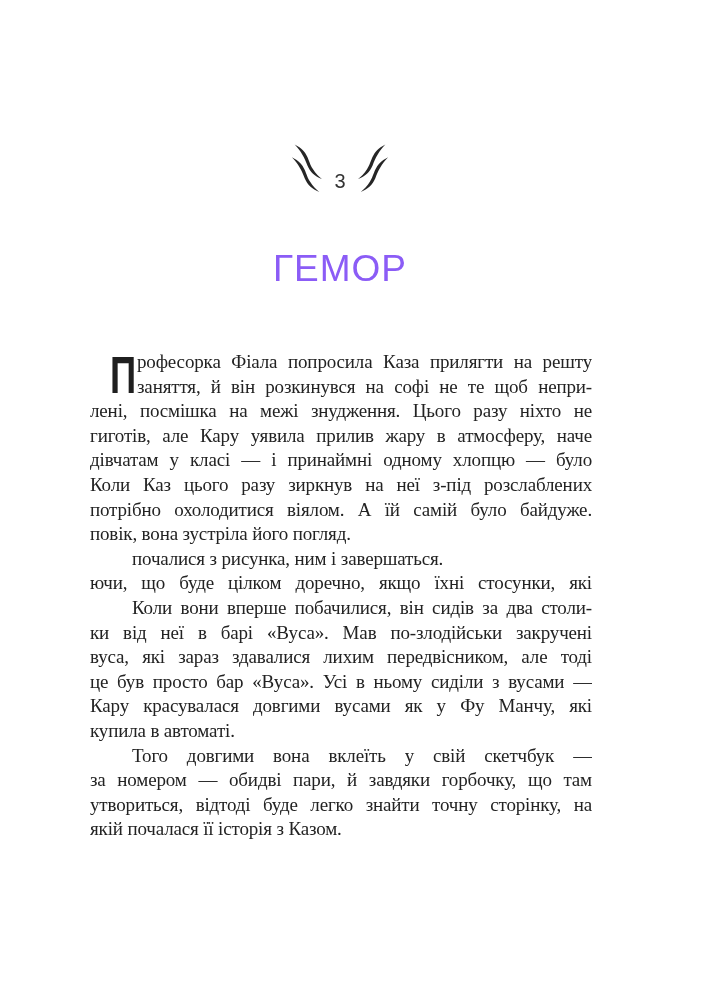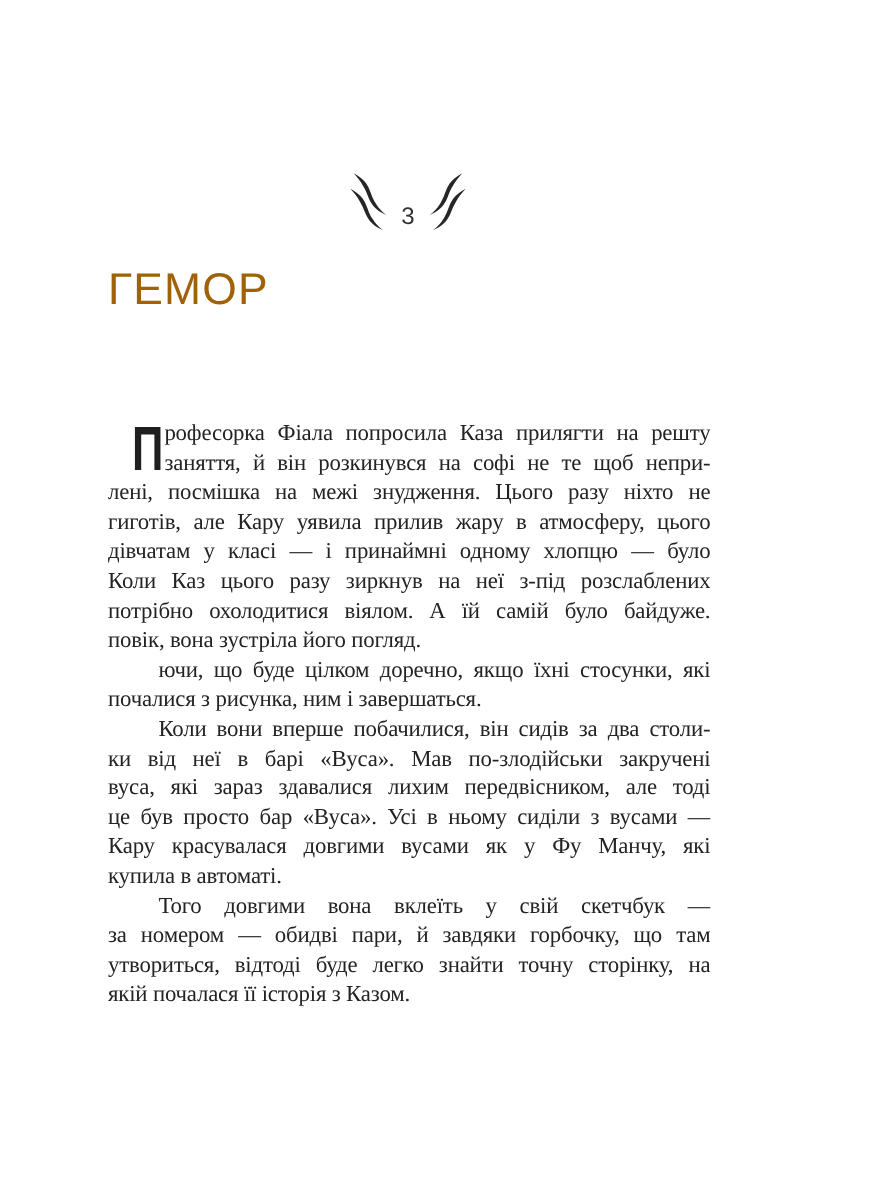--- a/index.html
+++ b/index.html
@@ -39,30 +39,31 @@
     margin-bottom: 7px;
     font-family: "Liberation Sans", sans-serif;
     font-size: 20px;
     line-height: 20px;
     color: #333333;
   }
 
   
   .chapter-title {
     position: absolute;
-    top: 220px;
+    top: 248px;
     left: 90px;
     width: 500px;
     margin: 0;
+    text-align: center;
     font-family: "Liberation Sans", sans-serif;
     font-weight: 400;
     font-size: 37px;
     line-height: 1.15;
     letter-spacing: 1px;
-    color: #a16207;
+    color: #8b5cf6;
   }
 
   
   .page-body {
     position: absolute;
     top: 350px;
     left: 90px;
     width: 502px;
     font-size: 19px;
     letter-spacing: -0.15px;
@@ -119,29 +120,29 @@
 
   <h1 class="chapter-title">ГЕМОР</h1>
 
   <main class="page-body">
       <div class="paragraph has-dropcap">
         <span class="dropcap-spacer"></span>
         <span class="dropcap">П</span>
         <div class="text-line">рофесорка Фіала попросила Каза прилягти на решту</div>
         <div class="text-line">заняття, й він розкинувся на софі не те щоб непри-</div>
         <div class="text-line">лені, посмішка на межі знудження. Цього разу ніхто не</div>
-        <div class="text-line">гиготів, але Кару уявила прилив жару в атмосферу, цього</div>
+        <div class="text-line">гиготів, але Кару уявила прилив жару в атмосферу, наче</div>
         <div class="text-line">дівчатам у класі — і принаймні одному хлопцю — було</div>
         <div class="text-line">Коли Каз цього разу зиркнув на неї з-під розслаблених</div>
         <div class="text-line">потрібно охолодитися віялом. А їй самій було байдуже.</div>
         <div class="text-line last">повік, вона зустріла його погляд.</div>
       </div>
       <div class="paragraph indented">
+        <div class="text-line last">почалися з рисунка, ним і завершаться.</div>
         <div class="text-line">ючи, що буде цілком доречно, якщо їхні стосунки, які</div>
-        <div class="text-line last">почалися з рисунка, ним і завершаться.</div>
       </div>
       <div class="paragraph indented">
         <div class="text-line">Коли вони вперше побачилися, він сидів за два столи-</div>
         <div class="text-line">ки від неї в барі «Вуса». Мав по-злодійськи закручені</div>
         <div class="text-line">вуса, які зараз здавалися лихим передвісником, але тоді</div>
         <div class="text-line">це був просто бар «Вуса». Усі в ньому сиділи з вусами —</div>
         <div class="text-line">Кару красувалася довгими вусами як у Фу Манчу, які</div>
         <div class="text-line last">купила в автоматі.</div>
       </div>
       <div class="paragraph indented">

